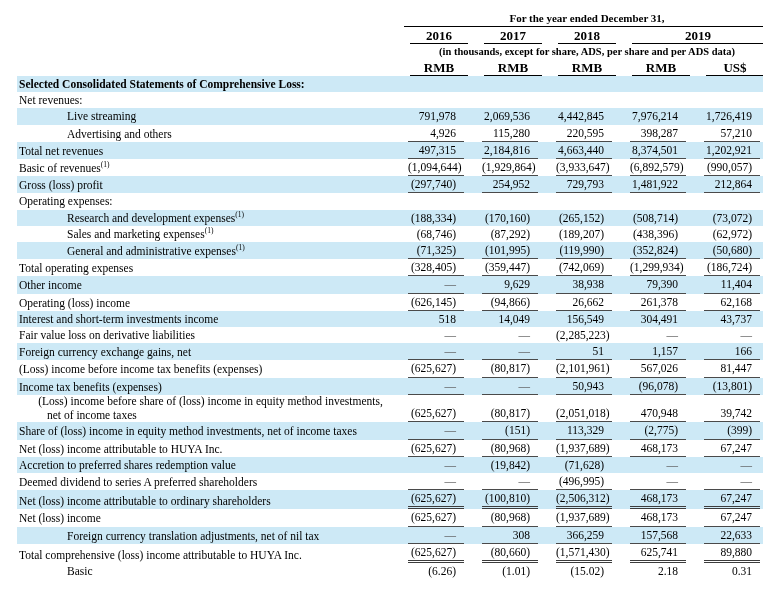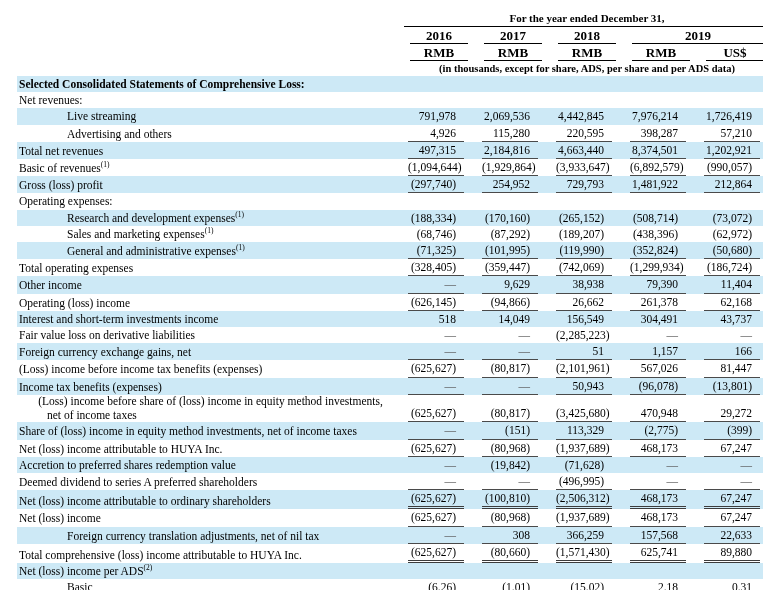--- a/index.html
+++ b/index.html
@@ -70,41 +70,41 @@
           </td>
         <td class="hcell">
             <div class="seg"><span>2018</span></div>
           </td>
         <td class="hcell" colspan="2">
             <div class="seg"><span>2019</span></div>
           </td>
       </tr>
       <tr>
         <td></td>
-        <td class="hcell">
-            <div class="seg"><span>RMB</span></div>
-          </td>
-        <td class="hcell">
-            <div class="seg"><span>RMB</span></div>
-          </td>
-        <td class="hcell">
-            <div class="seg"><span>RMB</span></div>
-          </td>
-        <td class="hcell">
-            <div class="seg"><span>RMB</span></div>
-          </td>
-        <td class="hcell">
-            <div class="seg"><span>US$</span></div>
-          </td>
+        <td colspan="5" class="note-cell">
+          <span>(in thousands, except for share, ADS, per share and per ADS data)</span>
+        </td>
       </tr>
       <tr>
         <td></td>
-        <td colspan="5" class="note-cell">
-          <span>(in thousands, except for share, ADS, per share and per ADS data)</span>
-        </td>
+        <td class="hcell">
+            <div class="seg"><span>RMB</span></div>
+          </td>
+        <td class="hcell">
+            <div class="seg"><span>RMB</span></div>
+          </td>
+        <td class="hcell">
+            <div class="seg"><span>RMB</span></div>
+          </td>
+        <td class="hcell">
+            <div class="seg"><span>RMB</span></div>
+          </td>
+        <td class="hcell">
+            <div class="seg"><span>US$</span></div>
+          </td>
       </tr>
     </thead>
     <tbody id="rows">
         <tr class="hl bold">
           <td class="label"><span>Selected Consolidated Statements of Comprehensive Loss:</span></td>
           <td class="num rule-none">
             <div class="seg">
               <div class="val"></div>
             </div>
           </td>
@@ -643,31 +643,31 @@
               <div class="val">(625,627)</div>
             </div>
           </td>
           <td class="num rule-single">
             <div class="seg">
               <div class="val">(80,817)</div>
             </div>
           </td>
           <td class="num rule-single">
             <div class="seg">
-              <div class="val">(3,425,680)</div>
+              <div class="val">(2,051,018)</div>
             </div>
           </td>
           <td class="num rule-single">
             <div class="seg">
               <div class="val">470,948</div>
             </div>
           </td>
           <td class="num rule-single">
             <div class="seg">
-              <div class="val">29,272</div>
+              <div class="val">39,742</div>
             </div>
           </td>
         </tr>
         <tr class="hl">
           <td class="label"><span>Share of (loss) income in equity method investments, net of income taxes</span></td>
           <td class="num rule-single">
             <div class="seg">
               <div class="val dash">—</div>
             </div>
           </td>
@@ -878,48 +878,20 @@
             </div>
           </td>
           <td class="num rule-double">
             <div class="seg">
               <div class="val">625,741</div>
             </div>
           </td>
           <td class="num rule-double">
             <div class="seg">
               <div class="val">89,880</div>
-            </div>
-          </td>
-        </tr>
-        <tr class="hl">
-          <td class="label"><span>Net (loss) income per ADS</span><sup>(2)</sup></td>
-          <td class="num rule-none">
-            <div class="seg">
-              <div class="val"></div>
-            </div>
-          </td>
-          <td class="num rule-none">
-            <div class="seg">
-              <div class="val"></div>
-            </div>
-          </td>
-          <td class="num rule-none">
-            <div class="seg">
-              <div class="val"></div>
-            </div>
-          </td>
-          <td class="num rule-none">
-            <div class="seg">
-              <div class="val"></div>
-            </div>
-          </td>
-          <td class="num rule-none">
-            <div class="seg">
-              <div class="val"></div>
             </div>
           </td>
         </tr>
         <tr class="">
           <td class="label ind"><span>Basic</span></td>
           <td class="num rule-none">
             <div class="seg">
               <div class="val">(6.26)</div>
             </div>
           </td>

